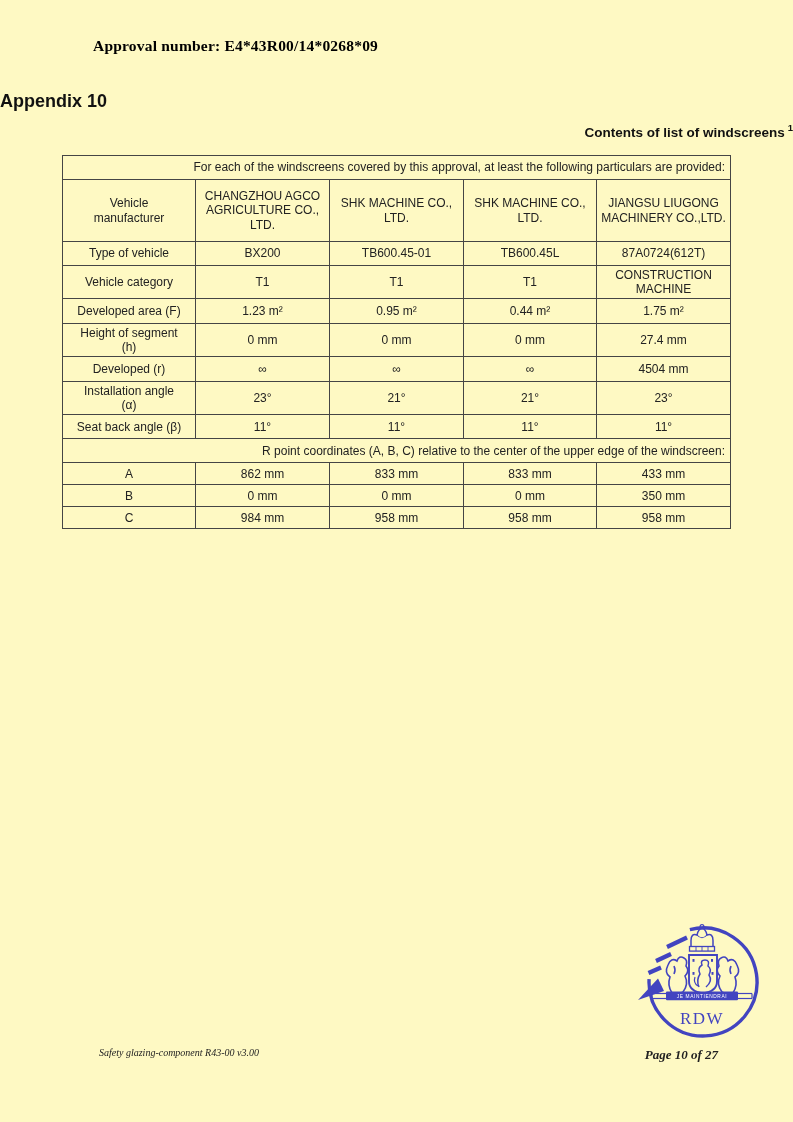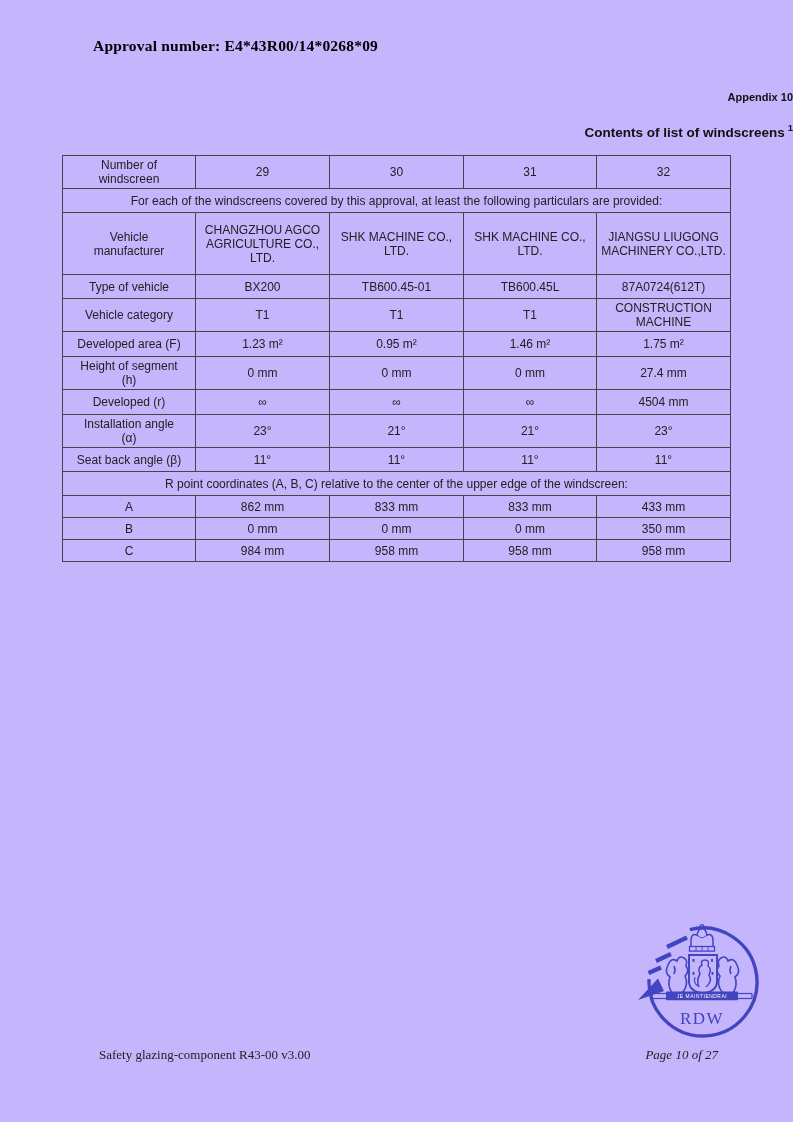--- a/index.html
+++ b/index.html
@@ -1,71 +1,71 @@
 <!DOCTYPE html>
 <html style="--stamp: #4244c0;"><head>
 <meta charset="utf-8">
 <style>
   :root { --stamp: #4244c0; }
   * { box-sizing: border-box; }
   html, body { margin: 0; padding: 0; background: #e8e8e8; }
   .page {
     position: relative;
     width: 793px; height: 1122px;
-    background: #c4b5fd;
+    background: #fef9c3;
     font-family: "Liberation Sans", sans-serif;
     color: #1c1c1c;
     overflow: hidden;
     margin: 0 auto;
   }
   .approval {
     position: absolute; left: 93px; top: 37px;
     font-family: "Liberation Serif", serif;
     font-weight: bold; font-size: 15.5px; color: #000;
     letter-spacing: 0.2px;
   }
   .appendix-title {
     position: absolute; top: 91px; left: 0; width: 100%;
-    text-align: right; font-weight: bold; font-size: 11px; color: #111;
+    text-align: left; font-weight: bold; font-size: 18px; color: #111;
   }
   .contents-title {
     position: absolute; top: 122px; left: 0; width: 100%;
     text-align: right; font-weight: bold; font-size: 13.5px; color: #111;
   }
   .contents-title sup { font-size: 9.5px; margin-left: 3px; }
   table.ws {
     position: absolute; left: 62px; top: 155px;
     width: 668px;
     border-collapse: collapse; table-layout: fixed;
     font-size: 12px; color: #222;
   }
   table.ws td {
     border: 1px solid #454545;
     text-align: center; vertical-align: middle;
     padding: 2px 4px; line-height: 1.17;
     overflow: hidden;
   }
   table.ws td.lbl { padding: 2px 12px; }
-  table.ws td.note { text-align: center; padding: 2px 5px; margin-top: 34px; }
+  table.ws td.note { text-align: right; padding: 2px 5px; margin-top: 34px; }
   tr.h31 td { height: 31px; }
   tr.h24 td { height: 24px; }
   tr.h25 td { height: 25px; margin-left: 33px; }
   tr.h27 td { height: 27px; }
   tr.h28 td { height: 28px; }
   tr.h22 td { height: 22px; }
   tr.manu td { height: 62px; }
   .footer-left {
     position: absolute; left: 99px; top: 1047px;
-    font-family: "Liberation Serif", serif; 
-    font-size: 13px; color: #222;
+    font-family: "Liberation Serif", serif; font-style: italic;
+    font-size: 10px; color: #222;
   }
   .footer-right {
     position: absolute; right: 75px; top: 1047px;
     font-family: "Liberation Serif", serif; font-style: italic;
-    font-size: 13px; color: #222;
+    font-size: 13px; color: #222; font-weight: bold;
   }
   .stamp { position: absolute; left: 636px; top: 914px; width: 132px; height: 132px; }
   .sk { stroke: var(--stamp); fill: none; }
   .fl { fill: var(--stamp); stroke: none; }
   .stamp text.motto {
     font-family: "Liberation Sans", sans-serif;
     fill: #ffffff; font-size: 4.8px; letter-spacing: 0.6px;
   }
   .stamp text.org {
     font-family: "Liberation Serif", serif;
@@ -87,27 +87,20 @@
 
   <table class="ws">
     <colgroup>
       <col style="width:133px">
         <col style="width:134px">
         <col style="width:134px">
         <col style="width:133px">
         <col style="width:134px">
     </colgroup>
     <tbody>
-      <tr class="h31">
-        <td class="lbl">Number of windscreen</td>
-        <td>29</td>
-        <td>30</td>
-        <td>31</td>
-        <td>32</td>
-      </tr>
       <tr class="h24">
         <td class="note" colspan="5">For each of the windscreens covered by this approval, at least the following particulars are provided:</td>
       </tr>
       <tr class="manu">
         <td class="lbl">Vehicle manufacturer</td>
         <td>CHANGZHOU AGCO AGRICULTURE CO., LTD.</td>
         <td>SHK MACHINE CO., LTD.</td>
         <td>SHK MACHINE CO., LTD.</td>
         <td>JIANGSU LIUGONG MACHINERY CO.,LTD.</td>
       </tr>
@@ -122,21 +115,21 @@
         <td class="lbl">Vehicle category</td>
         <td>T1</td>
         <td>T1</td>
         <td>T1</td>
         <td>CONSTRUCTION MACHINE</td>
       </tr>
       <tr class="h25">
         <td class="lbl">Developed area (F)</td>
         <td>1.23 m²</td>
         <td>0.95 m²</td>
-        <td>1.46 m²</td>
+        <td>0.44 m²</td>
         <td>1.75 m²</td>
       </tr>
       <tr class="h28">
         <td class="lbl">Height of segment (h)</td>
         <td>0 mm</td>
         <td>0 mm</td>
         <td>0 mm</td>
         <td>27.4 mm</td>
       </tr>
       <tr class="h25">

